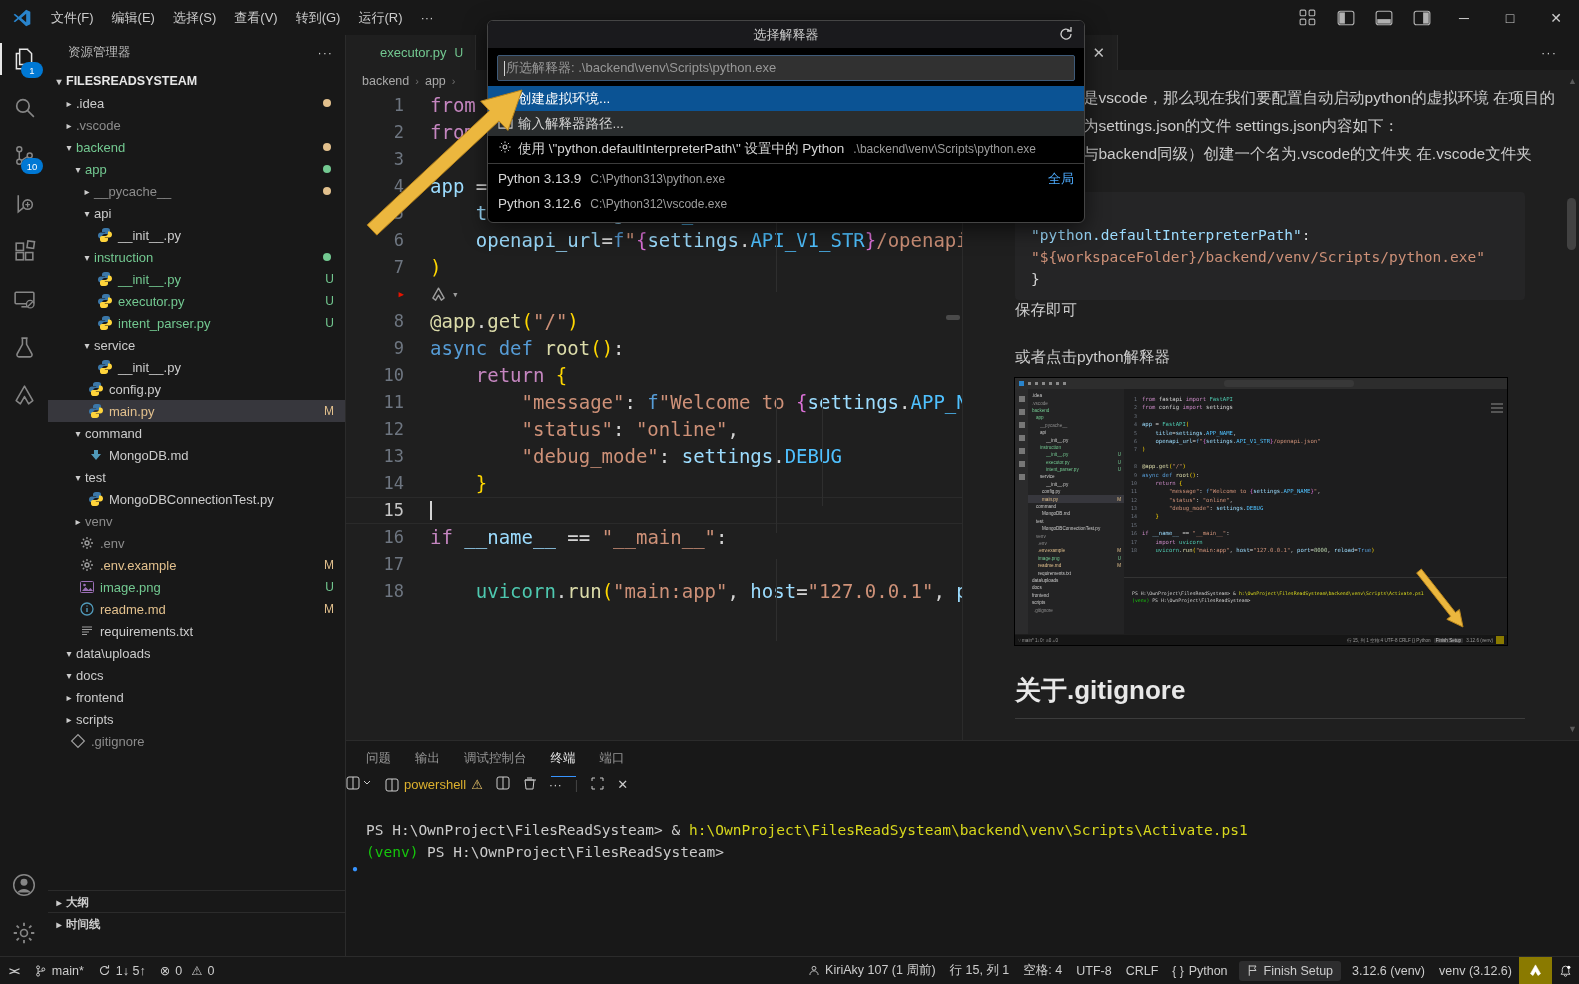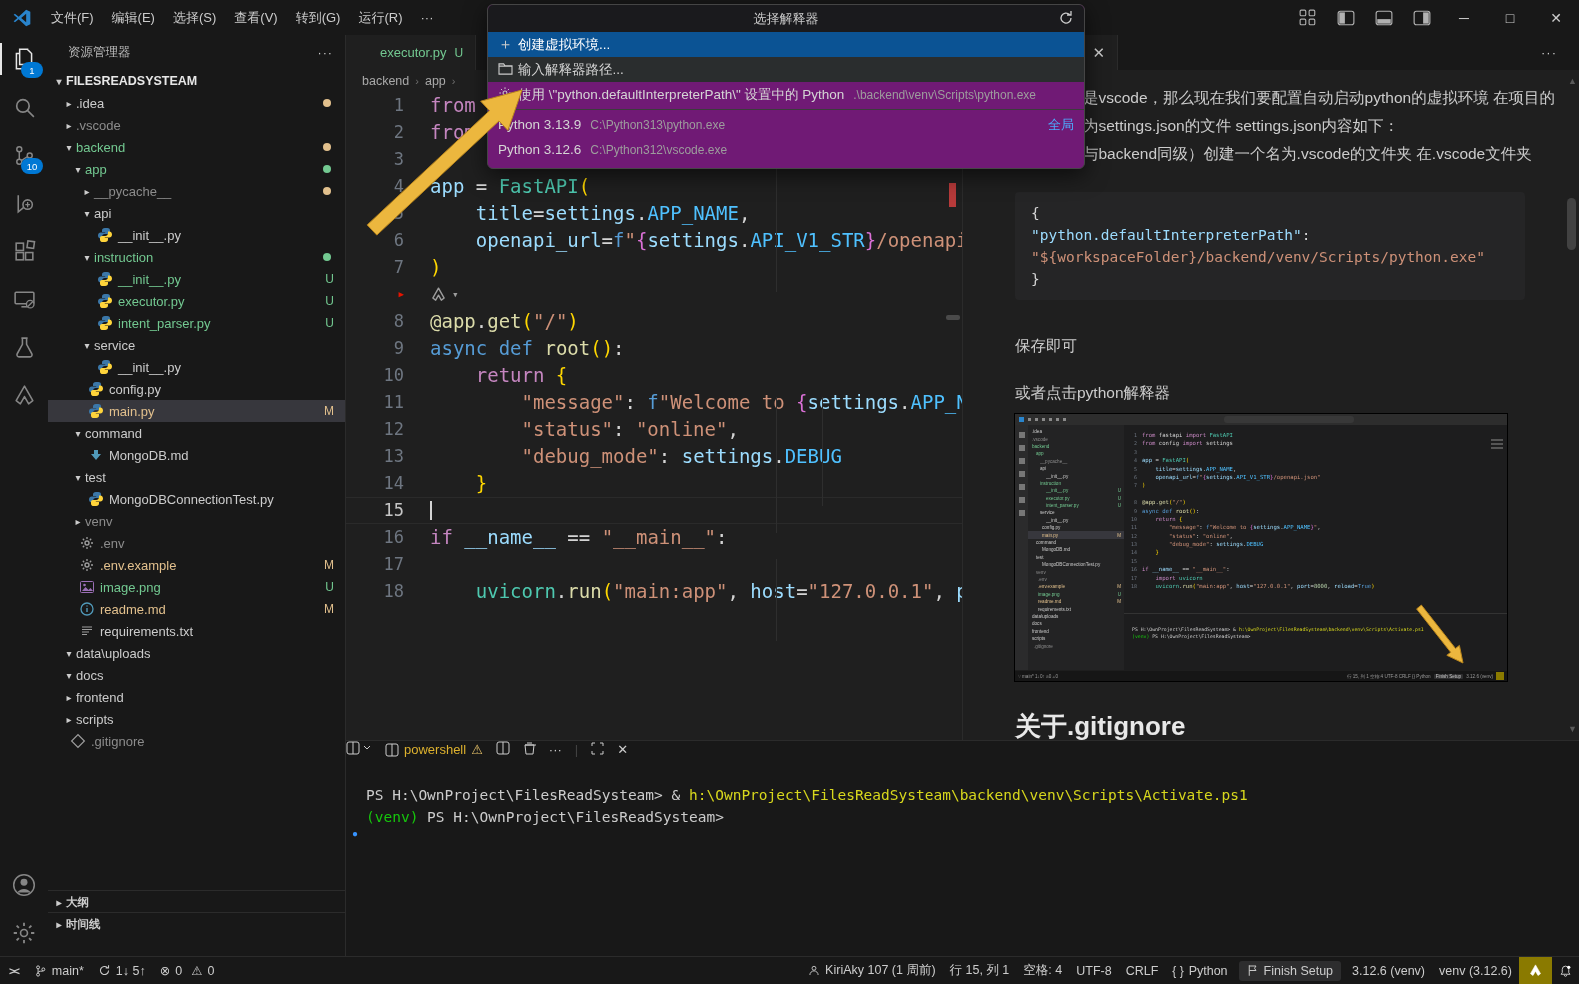--- a/index.html
+++ b/index.html
@@ -113,21 +113,21 @@
   
   .statusbar{position:absolute;left:0;right:0;bottom:0;height:27px;background:#181818;border-top:1px solid #2b2b2b;
              display:flex;align-items:center;font-size:12.5px;color:#cccccc;}
   .st-item{display:flex;align-items:center;gap:5px;padding:0 7px;height:27px;}
   .st-right{margin-left:auto;display:flex;align-items:center;}
   .st-box{background:#2d2d2e;border-radius:3px;height:20px;margin:0 4px;padding:0 8px;}
   .st-olive{background:#8a7a00;height:27px;padding:0 9px;}
   .st-remote{font-weight:bold;letter-spacing:-2px;font-size:11px;padding:0 9px;}
 
   
-  .quickpick{position:absolute;left:487px;top:4px;width:596px;background:#701a75;border:1px solid #454545;border-radius:6px;
+  .quickpick{position:absolute;left:487px;top:20px;width:596px;background:#000000;border:1px solid #454545;border-radius:6px;
              z-index:50;box-shadow:0 6px 22px rgba(0,0,0,.6);overflow:hidden;}
   .qp-title{height:27px;background:#1a1a1d;display:flex;align-items:center;justify-content:center;color:#cccccc;font-size:13px;position:relative;}
   .qp-refresh{position:absolute;right:10px;top:5px;color:#cccccc;}
   .qp-inputwrap{padding:7px 9px 5px;}
   .qp-input{height:24px;background:#313131;border:1px solid #3e5a78;border-radius:2px;display:flex;align-items:center;
             padding:0 6px;color:#989898;font-size:13px;}
   .qp-caret{width:1px;height:15px;background:#d4d4d4;margin-right:1px;}
   .qp-item{display:flex;align-items:center;height:25px;padding:0 10px;font-size:13.5px;color:#d5d5d5;white-space:nowrap;}
   .qp-item .qicon{width:20px;flex:none;color:#cccccc;}
   .qp-item.focused{background:#0b5394;color:#ffffff;}
@@ -527,21 +527,21 @@
       <div class="rg-tab">
         <span class="rg-close">✕</span>
       </div>
       <span class="rg-dots">···</span>
     </div>
     <div class="preview">
       <div class="pv-line">是vscode，那么现在我们要配置自动启动python的虚拟环境 在项目的</div>
       <div class="pv-line">为settings.json的文件 settings.json内容如下：</div>
       <div class="pv-line">与backend同级）创建一个名为.vscode的文件夹 在.vscode文件夹</div>
       <div class="pv-code mono" id="pvCode"><div><span style="color: rgb(212, 212, 212);">{</span></div><div><span style="color: rgb(156, 220, 254);">"python.defaultInterpreterPath"</span><span style="color: rgb(212, 212, 212);">:</span></div><div><span style="color: rgb(206, 145, 120);">"${workspaceFolder}/backend/venv/Scripts/python.exe"</span></div><div><span style="color: rgb(212, 212, 212);">}</span></div></div>
-      <div class="pv-p" style="margin-top:36px;">保存即可</div>
+      <div class="pv-p" style="">保存即可</div>
       <div class="pv-p" style="margin-top:26px;">或者点击python解释器</div>
       <div class="mini" id="mini">
           <div class="mini-title">
             <div class="mini-logo"></div>
             <div class="mini-menu"></div>
             <div class="mini-menu"></div>
             <div class="mini-menu"></div>
             <div class="mini-menu"></div>
             <div class="mini-menu"></div>
             <div class="mini-menu"></div>
@@ -716,20 +716,27 @@
 
     </div>
     <div class="pv-scroll">
       <div class="pv-arrow" style="top:6px;">▲</div>
       <div class="pv-thumb"></div>
       <div class="pv-arrow" style="bottom:6px;">▼</div>
     </div>
   </div>
 
   <div class="panel">
+    <div class="panel-tabs" id="panelTabs">
+        <div class="ptab">问题</div>
+        <div class="ptab">输出</div>
+        <div class="ptab">调试控制台</div>
+        <div class="ptab active">终端</div>
+        <div class="ptab">端口</div>
+      </div>
     <div class="panel-actions">
       <span>
         <svg width="26" height="14" viewBox="0 0 26 14">
             <rect x="1" y="1" width="12" height="12" rx="2" fill="none" stroke="#ccc"></rect>
             <line x1="7" y1="1" x2="7" y2="13" stroke="#ccc"></line>
             <path d="M18 5l3 3 3-3" fill="none" stroke="#ccc"></path>
           </svg>
       </span>
       <span class="pa-shell">
         <svg width="14" height="14" viewBox="0 0 14 14">
@@ -840,20 +847,26 @@
       </div>
   </div>
 
   <div class="quickpick">
     <div class="qp-title">
       <span>选择解释器</span>
       <svg class="qp-refresh" width="16" height="16" viewBox="0 0 16 16">
         <path d="M13 8a5 5 0 1 1-1.5-3.5M13 1v4h-4" fill="none" stroke="#ccc" stroke-width="1.3"></path>
       </svg>
     </div>
+    <div class="qp-inputwrap">
+      <div class="qp-input">
+        <span class="qp-caret"></span>
+        <span>所选解释器: .\backend\venv\Scripts\python.exe</span>
+      </div>
+    </div>
     <div id="qpList" style="padding-bottom:6px;">
         <div class="qp-item focused">
           <span class="qicon"><span style="font-size:15px;">＋</span></span>
           <span>创建虚拟环境...</span>
         </div>
         <div class="qp-item hovered">
           <span class="qicon"><svg width="15" height="13" viewBox="0 0 16 14">
               <path d="M1 2h5l1.5 2H15v9H1z M1 4.5h14" fill="none" stroke="#ccc" stroke-width="1.2"></path>
             </svg></span>
           <span>输入解释器路径...</span>

